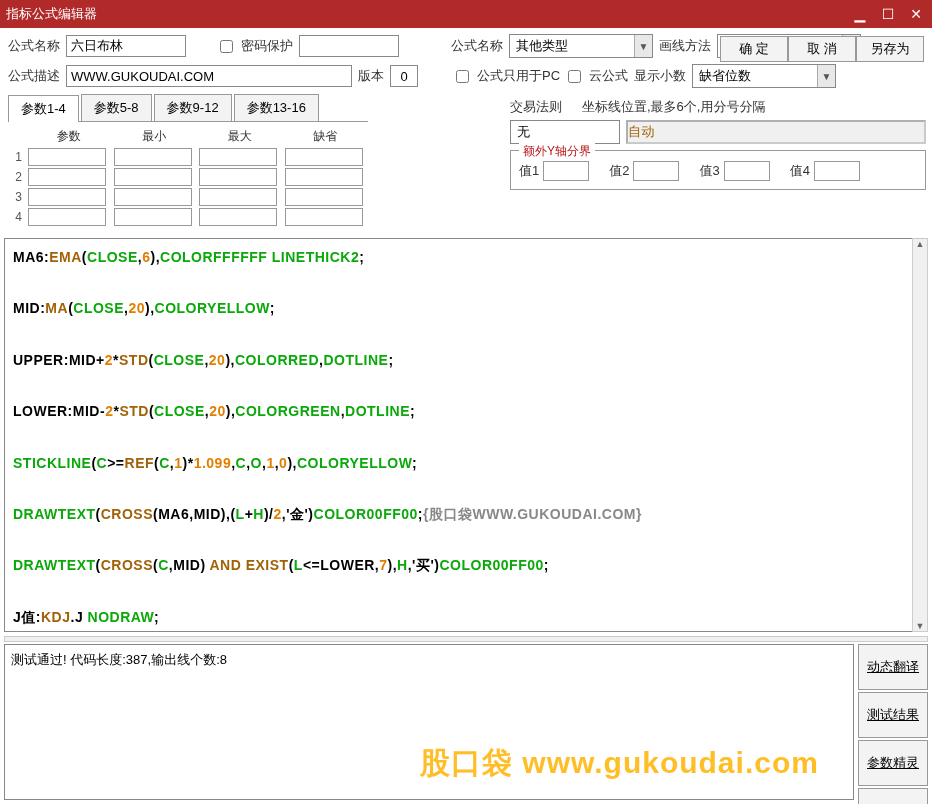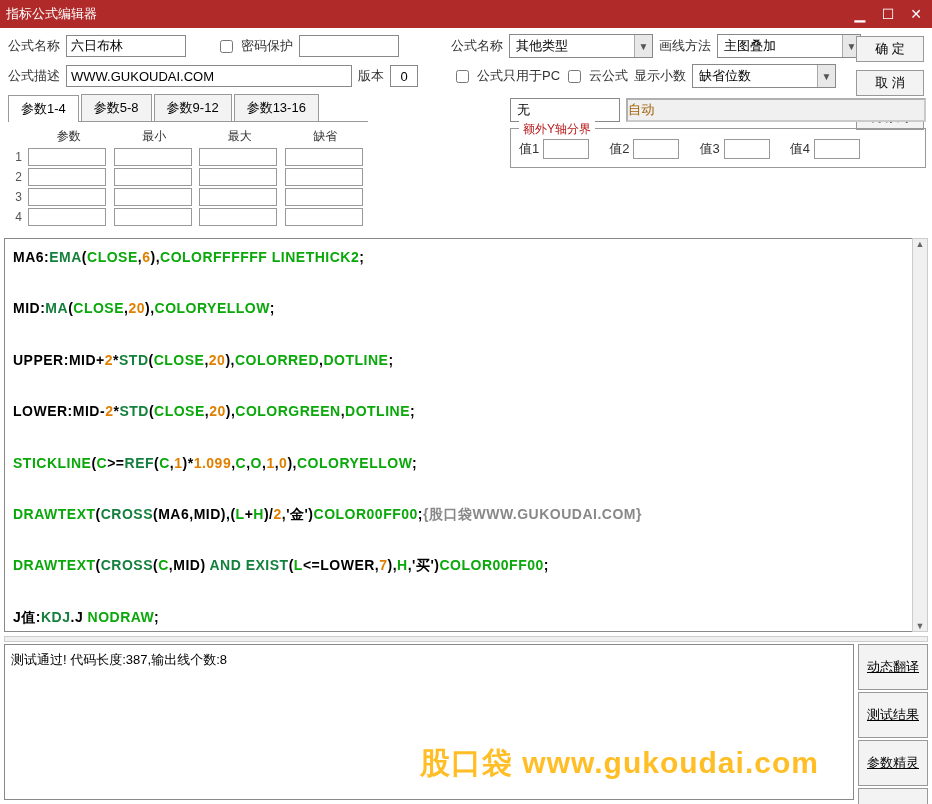--- a/index.html
+++ b/index.html
@@ -25,34 +25,34 @@
 .params-box td { padding: 1px 2px; }
 .params-box td input { width: 78px; height: 18px; border: 1px solid #999; }
 .params-box .rownum { width: 18px; text-align: right; padding-right: 4px; color:#555; }
 .right-panel { position: absolute; left: 510px; top: 98px; right: 6px; }
 .fieldset { border: 1px solid #999; padding: 6px 8px 8px; margin-bottom: 6px; position: relative; }
 .fieldset .legend { position: absolute; top: -8px; left: 8px; background: #fff; padding: 0 4px; font-size: 12px; color:#b91c1c; }
 .fieldset .inline { display: flex; align-items: center; gap: 4px; margin-top: 4px; flex-wrap: wrap; }
 .small-input { border:1px solid #999; height:20px; width:46px; }
 .btn-row { display: flex; gap: 6px; margin-top: 4px; }
 .code-area { position: absolute; top: 238px; left: 4px; right: 4px; height: 394px; border: 1px solid #888; background: #fff; padding: 6px 8px; font-family: Consolas, "Courier New", monospace; font-size: 14px; font-weight: bold; line-height: 1.8; overflow: auto; white-space: pre-wrap; letter-spacing: 0.5px; }
-.code-area .kw-blue { color: #15803d; }
+.code-area .kw-blue { color: #a16207; }
 .code-area .kw-green { color: #0aa80a; }
 .code-area .kw-orange { color: #e08000; }
 .code-area .kw-black { color: #000; }
 .code-area .kw-gray { color: #888; }
 .splitter { position: absolute; top: 636px; left: 4px; right: 4px; height: 6px; background: #f0f0f0; border:1px solid #ccc; }
 .output-area { position: absolute; top: 644px; left: 4px; right: 78px; bottom: 4px; border: 1px solid #888; background: #fff; padding: 6px; font-size: 13px; overflow:hidden; }
 .side-btns { position: absolute; right: 4px; top: 644px; width: 70px; display:flex; flex-direction:column; gap:2px; }
 .side-btns .btn { height: 46px; padding:0 4px;text-decoration:underline; }
 .watermark { position: absolute; bottom: 20px; left: 420px; font-size: 30px; font-weight: bold; color: #ffb300; opacity: 0.85; pointer-events: none; letter-spacing: 1px; }
 .scrollbar-v { position: absolute; right:4px; top:238px; width:16px; height:394px; background:#f0f0f0; border:1px solid #ccc; }
 .scrollbar-v::before { content:"▲"; display:block; text-align:center; font-size:9px; color:#666; }
 .scrollbar-v::after { content:"▼"; position:absolute; bottom:0; left:0; right:0; text-align:center; font-size:9px; color:#666; }
-.top-right-btns { position:absolute; right:8px; top:36px; display:flex; flex-direction:column; gap:8px; }
+.top-right-btns { position:absolute; right:8px; top:36px; display:flex; flex-direction:row; gap:0; }
 .disabled-field { background:#f0f0f0; color:#a16207; }
 </style>
 </head>
 <body>
 
 <div class="titlebar">
   <span class="title">指标公式编辑器</span>
   <div class="win-controls">
     <span>▁</span>
     <span>☐</span>
@@ -146,20 +146,24 @@
           <td><input style=""></td>
           <td><input style=""></td>
           <td><input style=""></td>
           <td><input style=""></td>
         </tr>
   </tbody>
     </table>
 </div>
 
 <div class="right-panel">
+  <div style="display:flex;gap:20px;margin-bottom:4px">
+    <span class="label">交易法则</span>
+    <span class="label">坐标线位置,最多6个,用分号分隔</span>
+  </div>
   <div style="display:flex;gap:6px;margin-bottom:6px">
     <div class="dropdown-wrap" style="width:110px">
       <span class="dd-text">无</span>
       <span class="dd-arrow">▼</span>
     </div>
     <input class="field disabled-field" style="flex: 1 1 0%;" disabled="" value="自动">
   </div>
   <div class="fieldset">
     <span class="legend">额外Y轴分界</span>
     <div class="inline">

